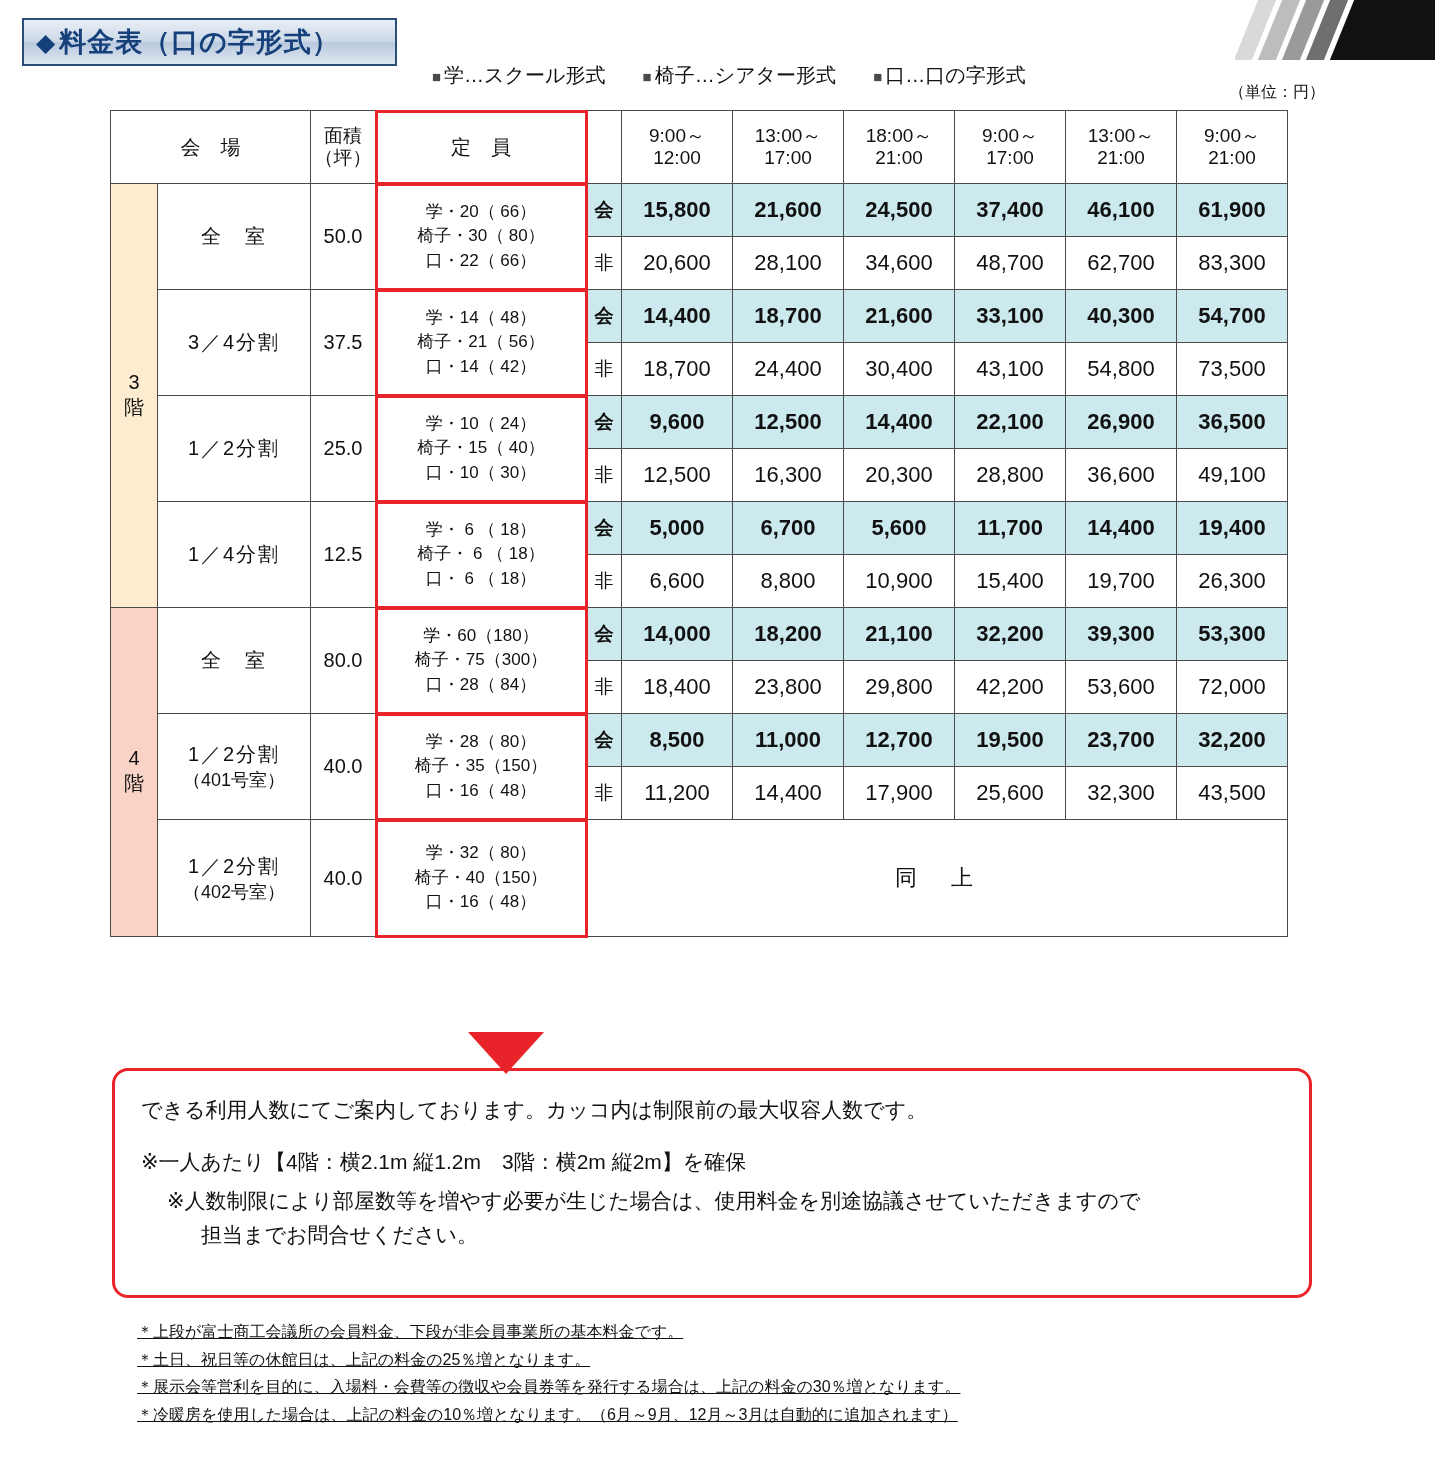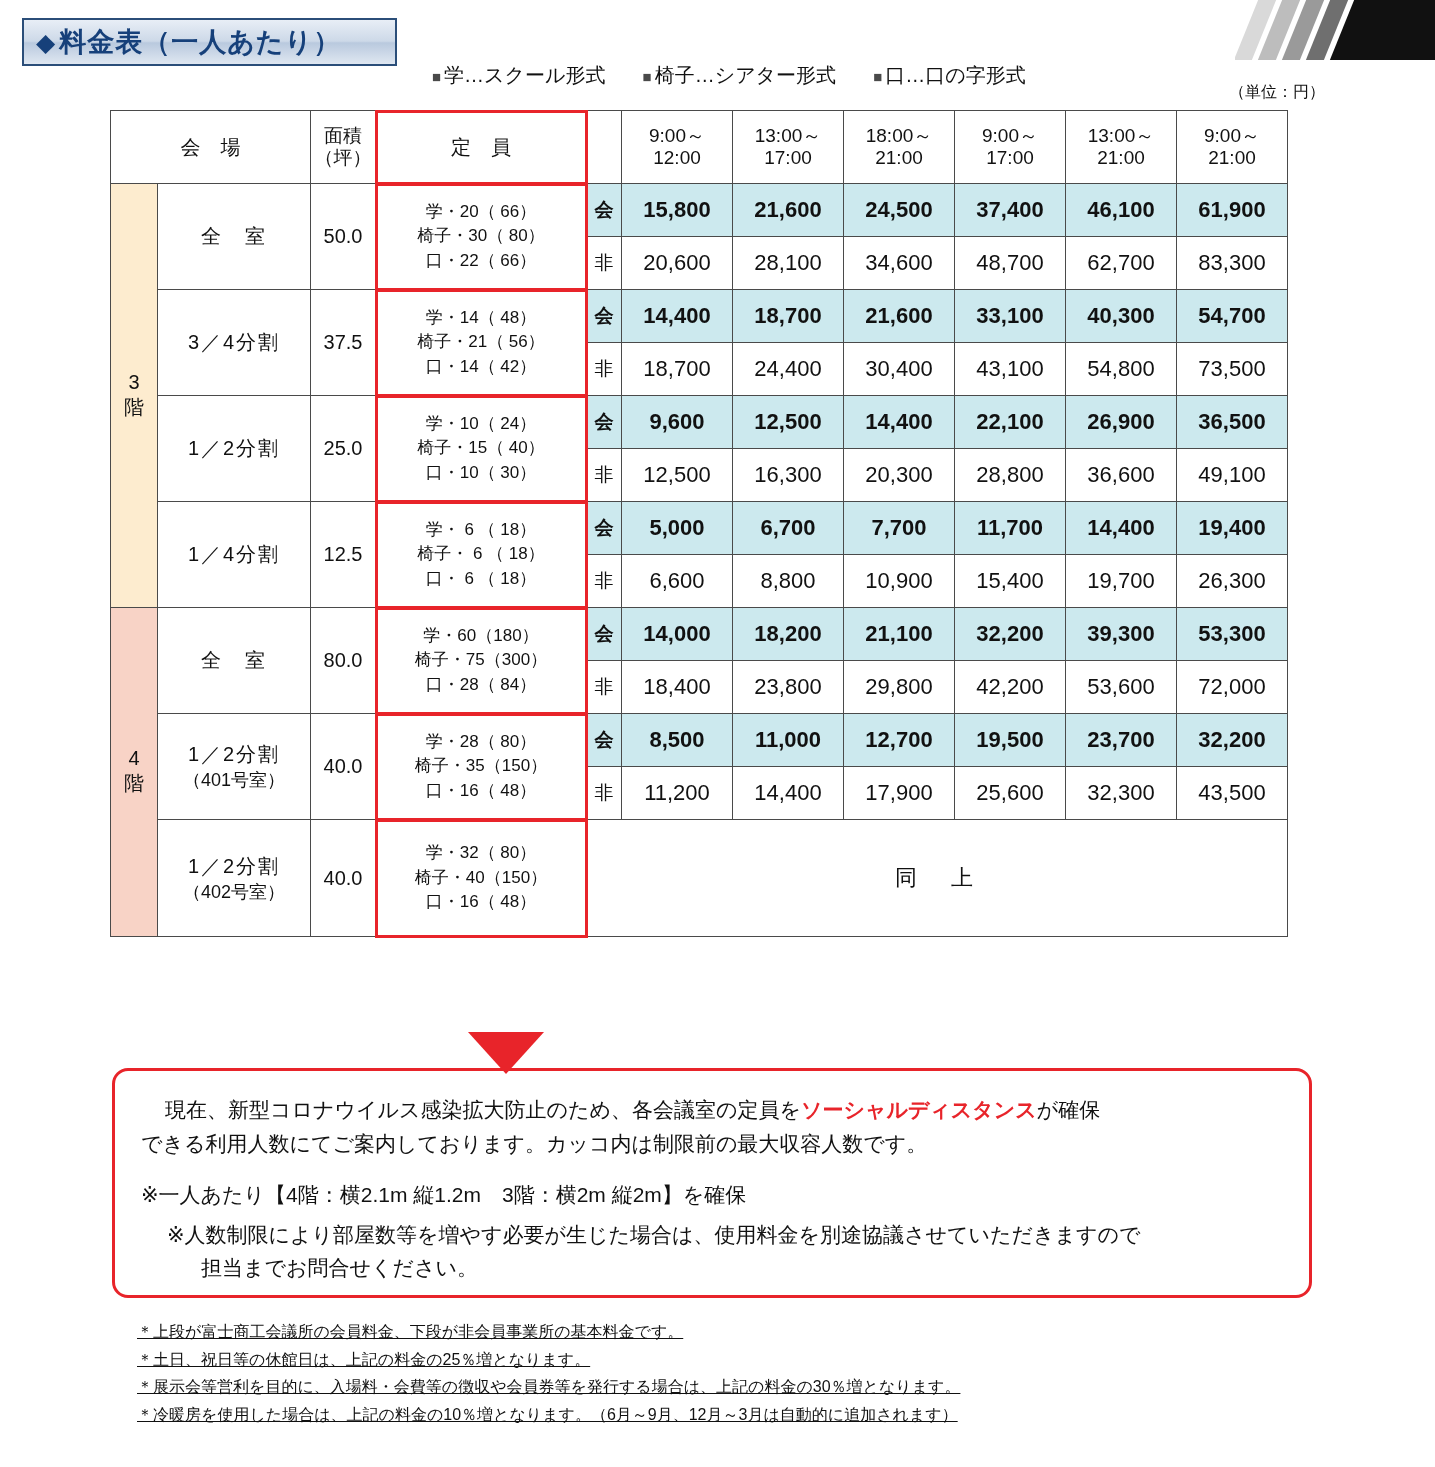--- a/index.html
+++ b/index.html
@@ -105,21 +105,21 @@
 <div class="stripe-deco">
   <div class="sl" style="left:10px;background:#d9d9d9;"></div>
   <div class="sl" style="left:34px;background:#bdbdbd;"></div>
   <div class="sl" style="left:58px;background:#9a9a9a;"></div>
   <div class="sl" style="left:82px;background:#6f6f6f;"></div>
   <div class="sl" style="left:106px;width:110px;background:#111111;"></div>
 </div>
 
 <div class="title-band">
   <span class="diamond">◆</span>
-  <span class="ttl">料金表（一人あたり）</span>
+  <span class="ttl">料金表（口の字形式）</span>
 </div>
 
 <div class="legend">
   <span class="sq">■</span><span>学…スクール形式</span>
   <span class="gap"></span>
   <span class="sq">■</span><span>椅子…シアター形式</span>
   <span class="gap"></span>
   <span class="sq">■</span><span>口…口の字形式</span>
 </div>
 <div class="unit">（単位：円）</div>
@@ -238,21 +238,21 @@
 
   <tr class="row-member">
     <td class="col-room room" rowspan="2">1／4分割</td>
     <td class="col-area" rowspan="2">12.5</td>
     <td class="col-cap cap cap-col" rowspan="2">学・ 6 （ 18）
 椅子・ 6 （ 18）
 口・ 6 （ 18）</td>
     <td class="mk">会</td>
     <td class="pr">5,000</td>
     <td class="pr">6,700</td>
-    <td class="pr">7,700</td>
+    <td class="pr">5,600</td>
     <td class="pr">11,700</td>
     <td class="pr">14,400</td>
     <td class="pr">19,400</td>
   </tr>
   <tr>
     <td class="mk">非</td>
     <td class="pr">6,600</td>
     <td class="pr">8,800</td>
     <td class="pr">10,900</td>
     <td class="pr">15,400</td>
@@ -325,23 +325,20 @@
 椅子・40（150）
 口・16（ 48）</td>
     <td class="same" colspan="7">同　上</td>
   </tr>
 </tbody>
   </table>
 
 <div class="arrow"></div>
 
 <div class="notebox">
-  <div class="p1">
-    <span>現在、新型コロナウイルス感染拡大防止のため、各会議室の定員を</span><span class="hl">ソーシャルディスタンス</span><span>が確保</span>
-  </div>
   <div>できる利用人数にてご案内しております。カッコ内は制限前の最大収容人数です。</div>
   <div class="p2">※一人あたり【4階：横2.1m 縦1.2m　3階：横2m 縦2m】を確保</div>
   <div class="p3">
     <span>※人数制限により部屋数等を増やす必要が生じた場合は、使用料金を別途協議させていただきますので</span>
     <span class="ind">担当までお問合せください。</span>
   </div>
 </div>
 
 <div class="foot">
   <div>＊上段が富士商工会議所の会員料金、下段が非会員事業所の基本料金です。</div>

